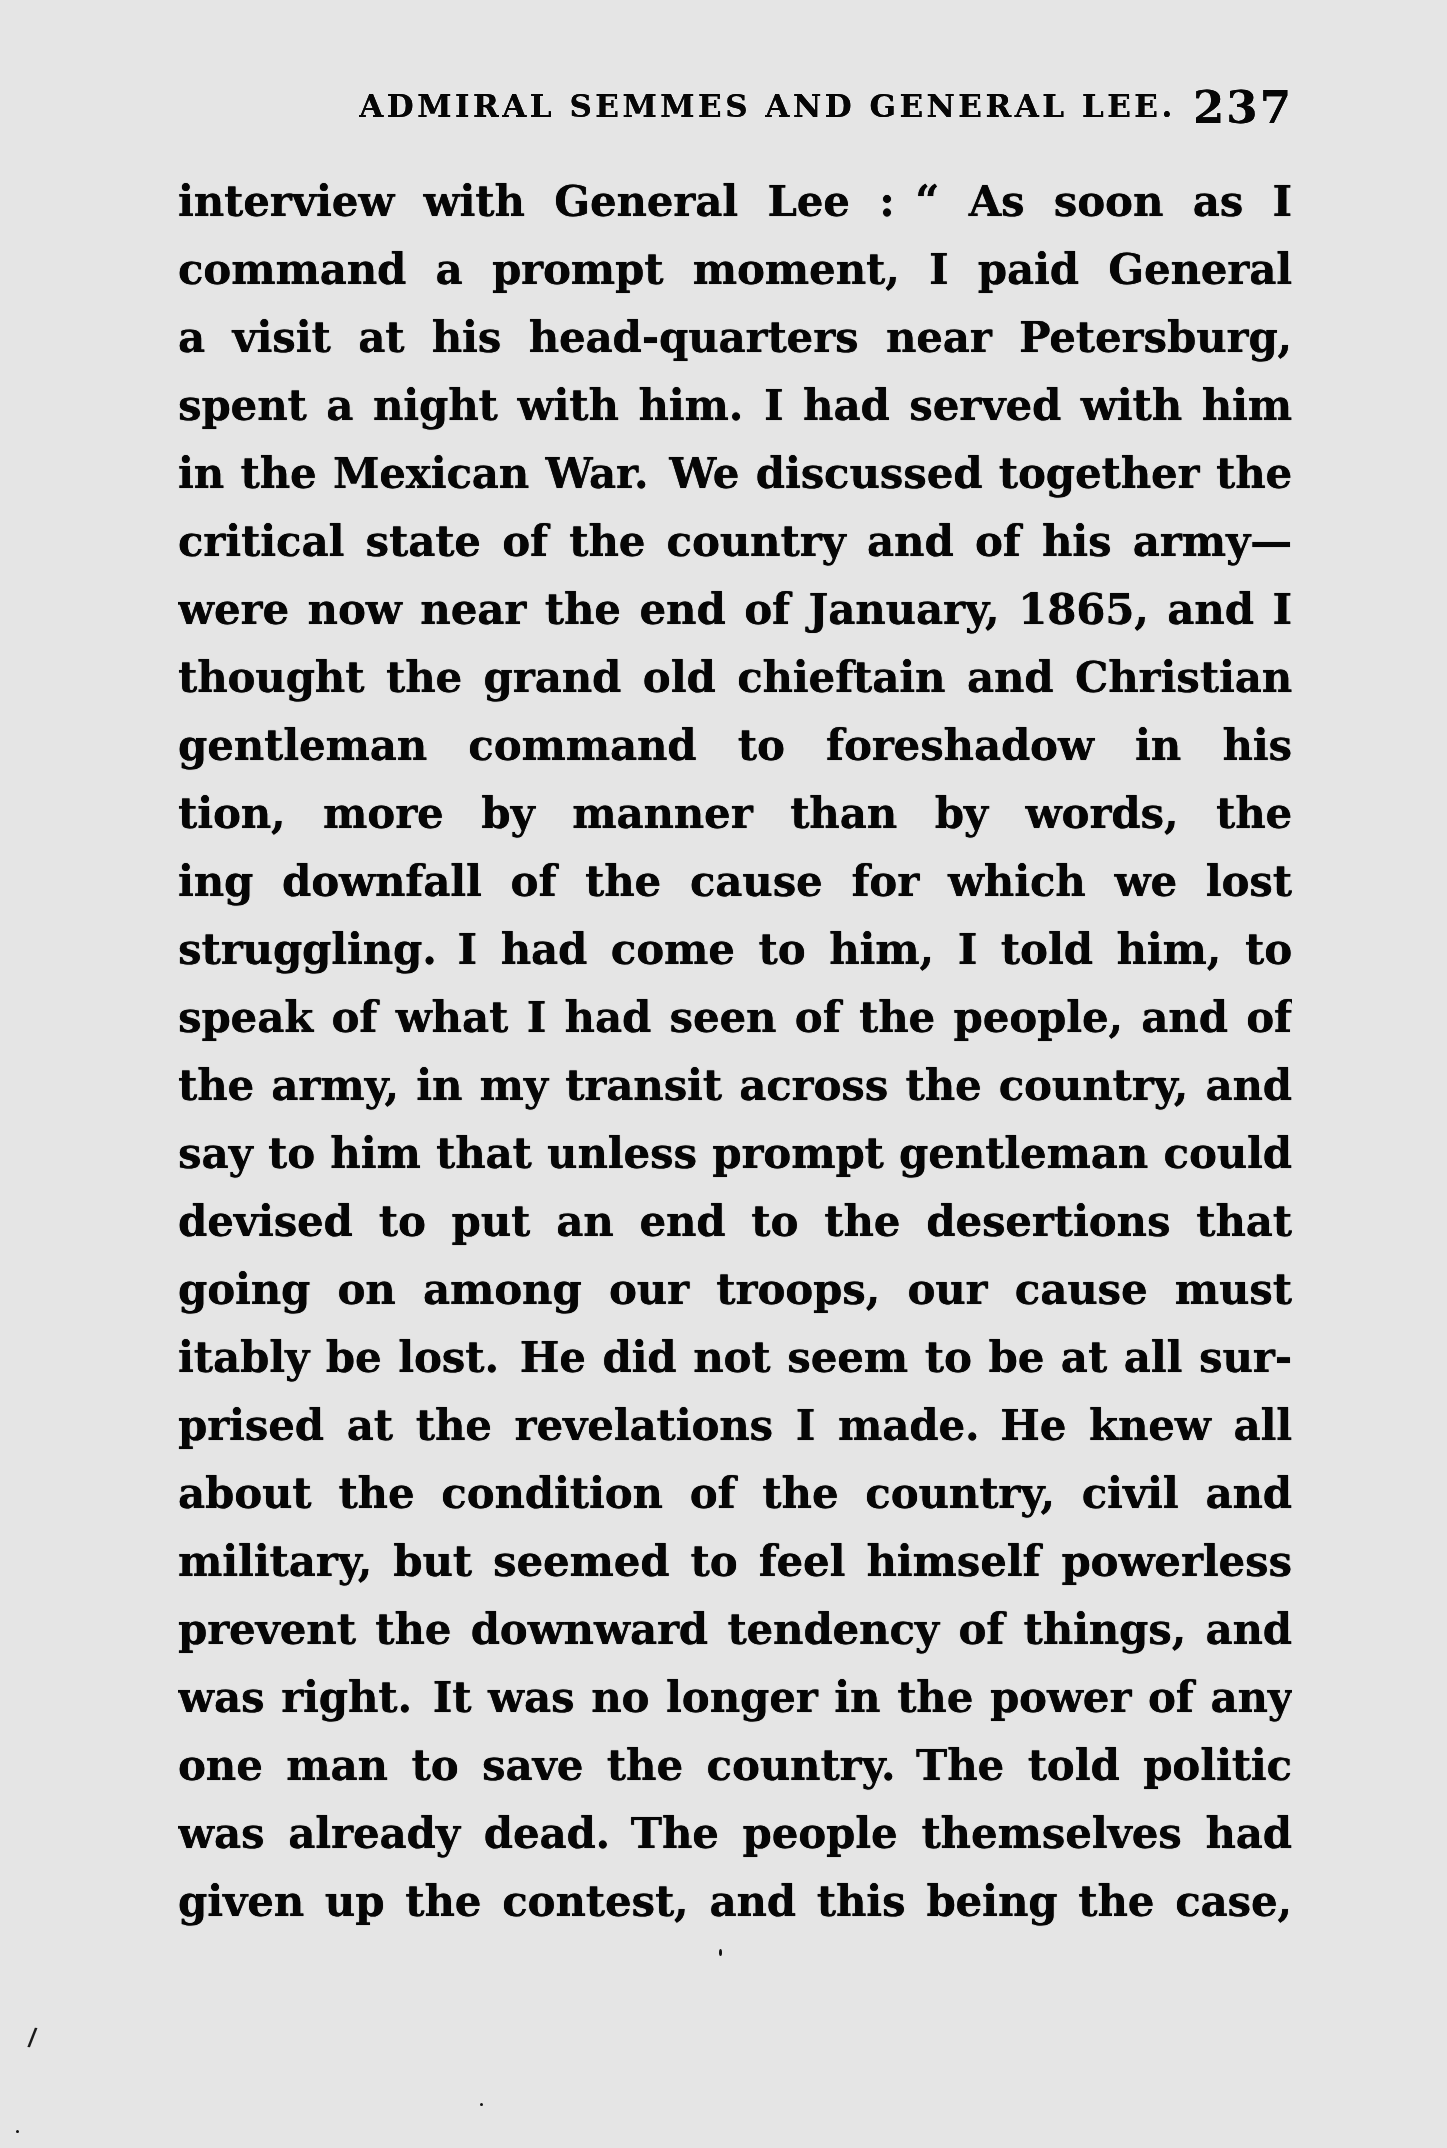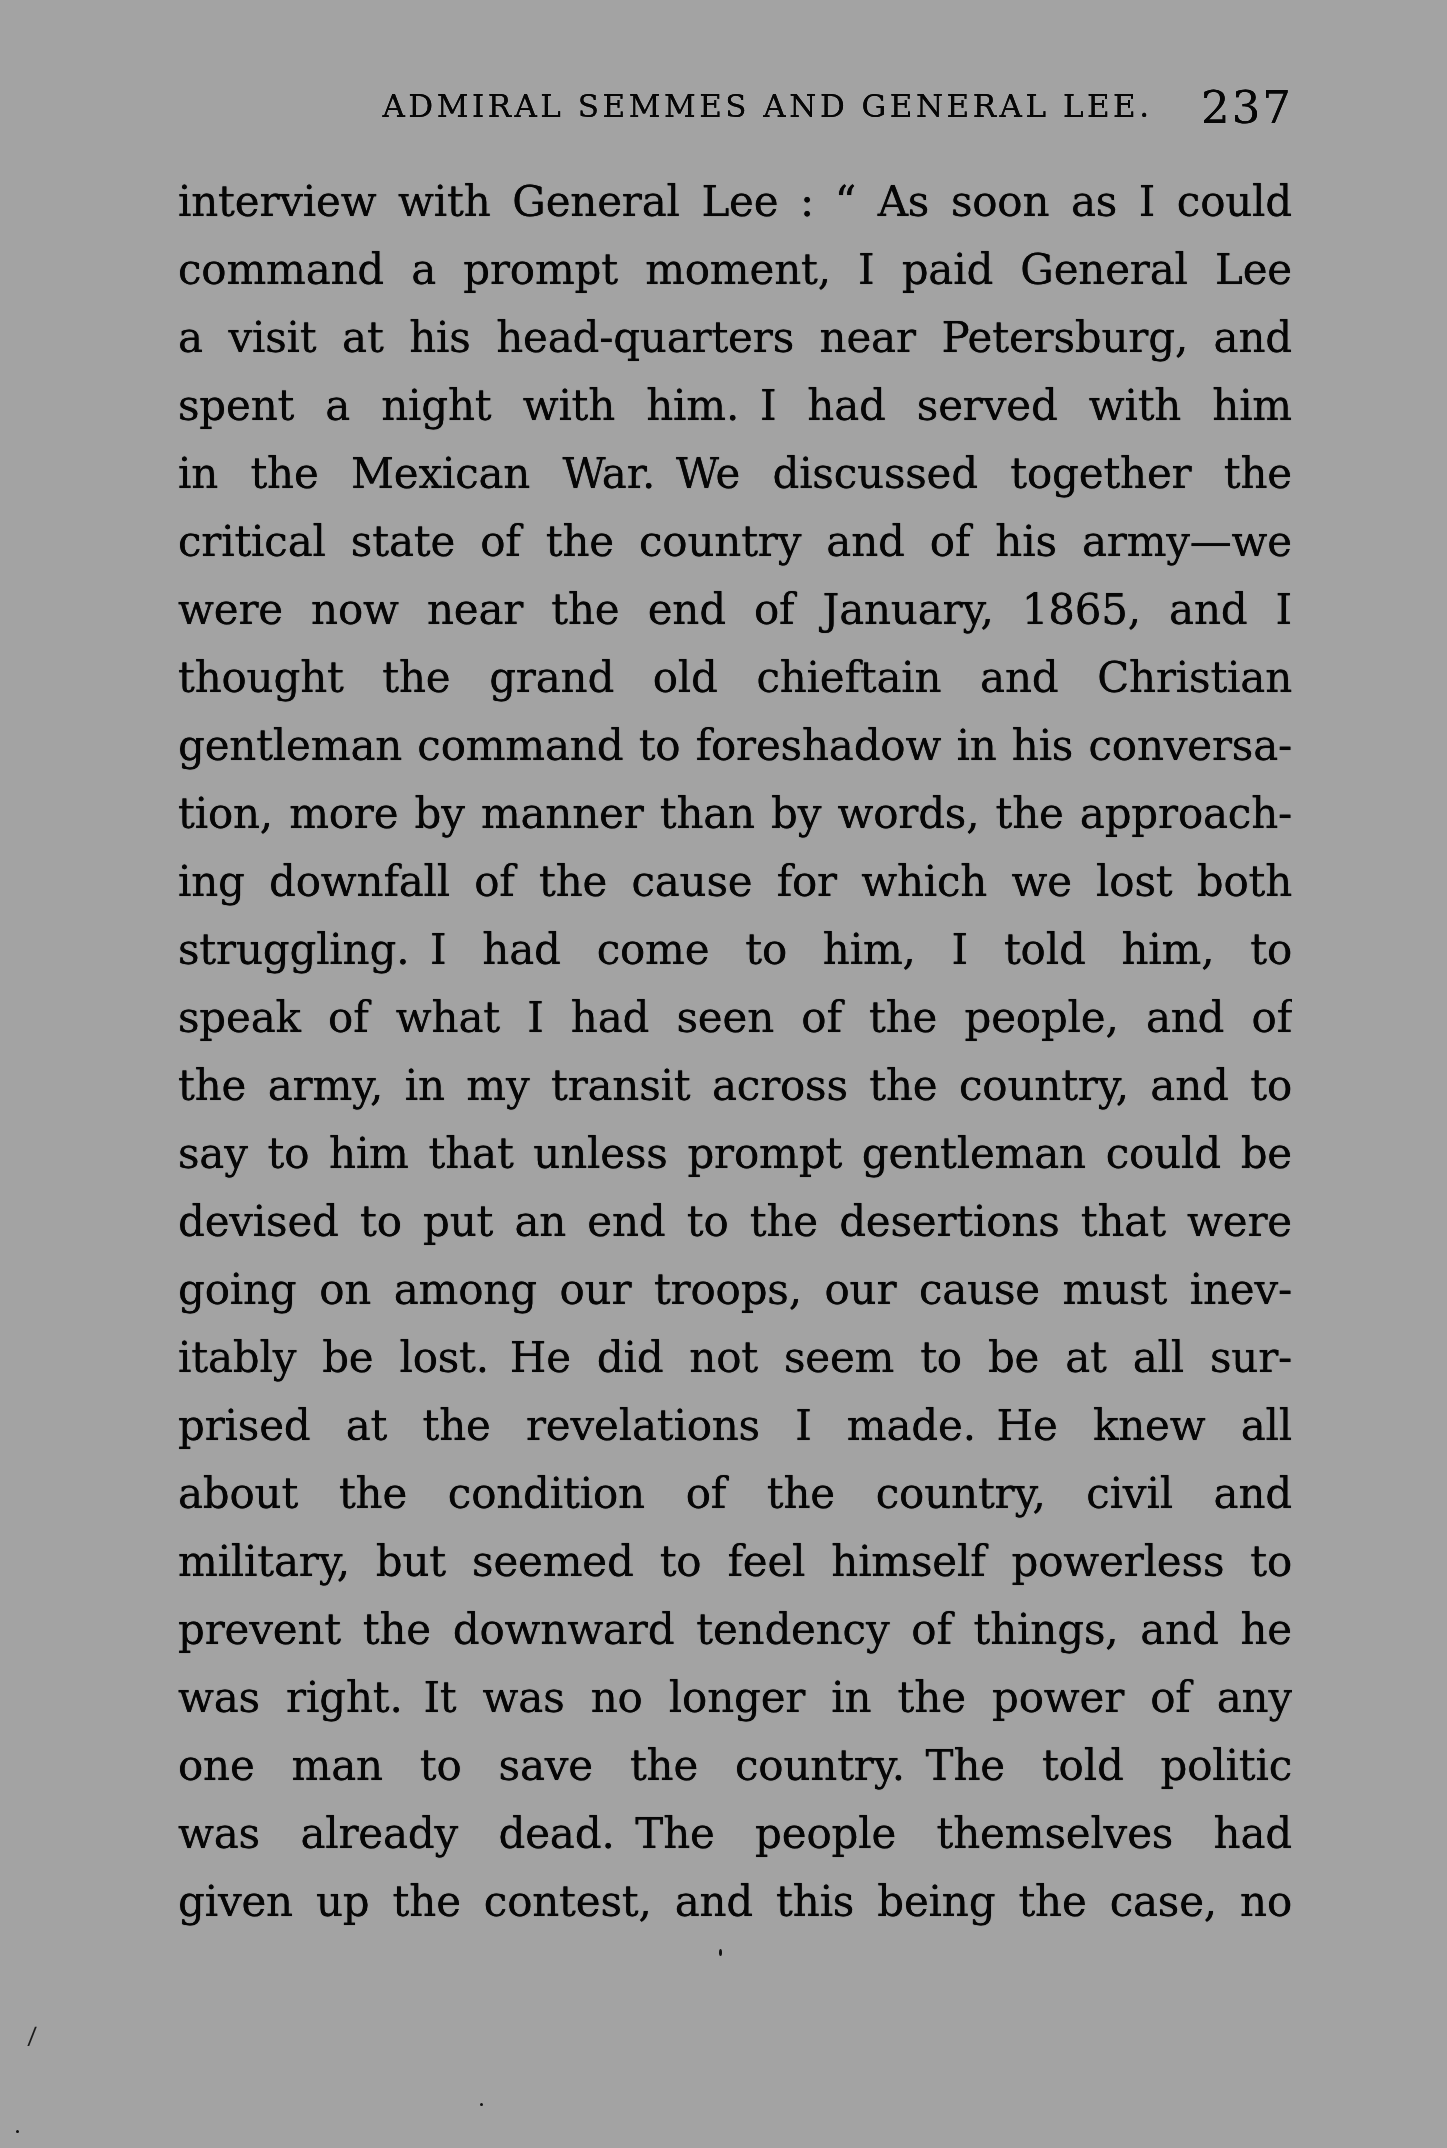--- a/index.html
+++ b/index.html
@@ -4,24 +4,25 @@
 <style>
   html, body {
     margin: 0;
     padding: 0;
     background: #ffffff;
   }
   .page {
     position: relative;
     width: 1447px;
     height: 2148px;
-    background: #a3a3a3;
+    background: #e5e5e5;
     color: #060606;
     font-family: "DejaVu Serif", "Liberation Serif", serif;
     overflow: hidden;
+    font-weight: bold;
   }
   .running-head {
     position: absolute;
     left: 178px;
     top: 76px;
     width: 1115px;
     height: 50px;
   }
   .head-title {
     position: absolute;

